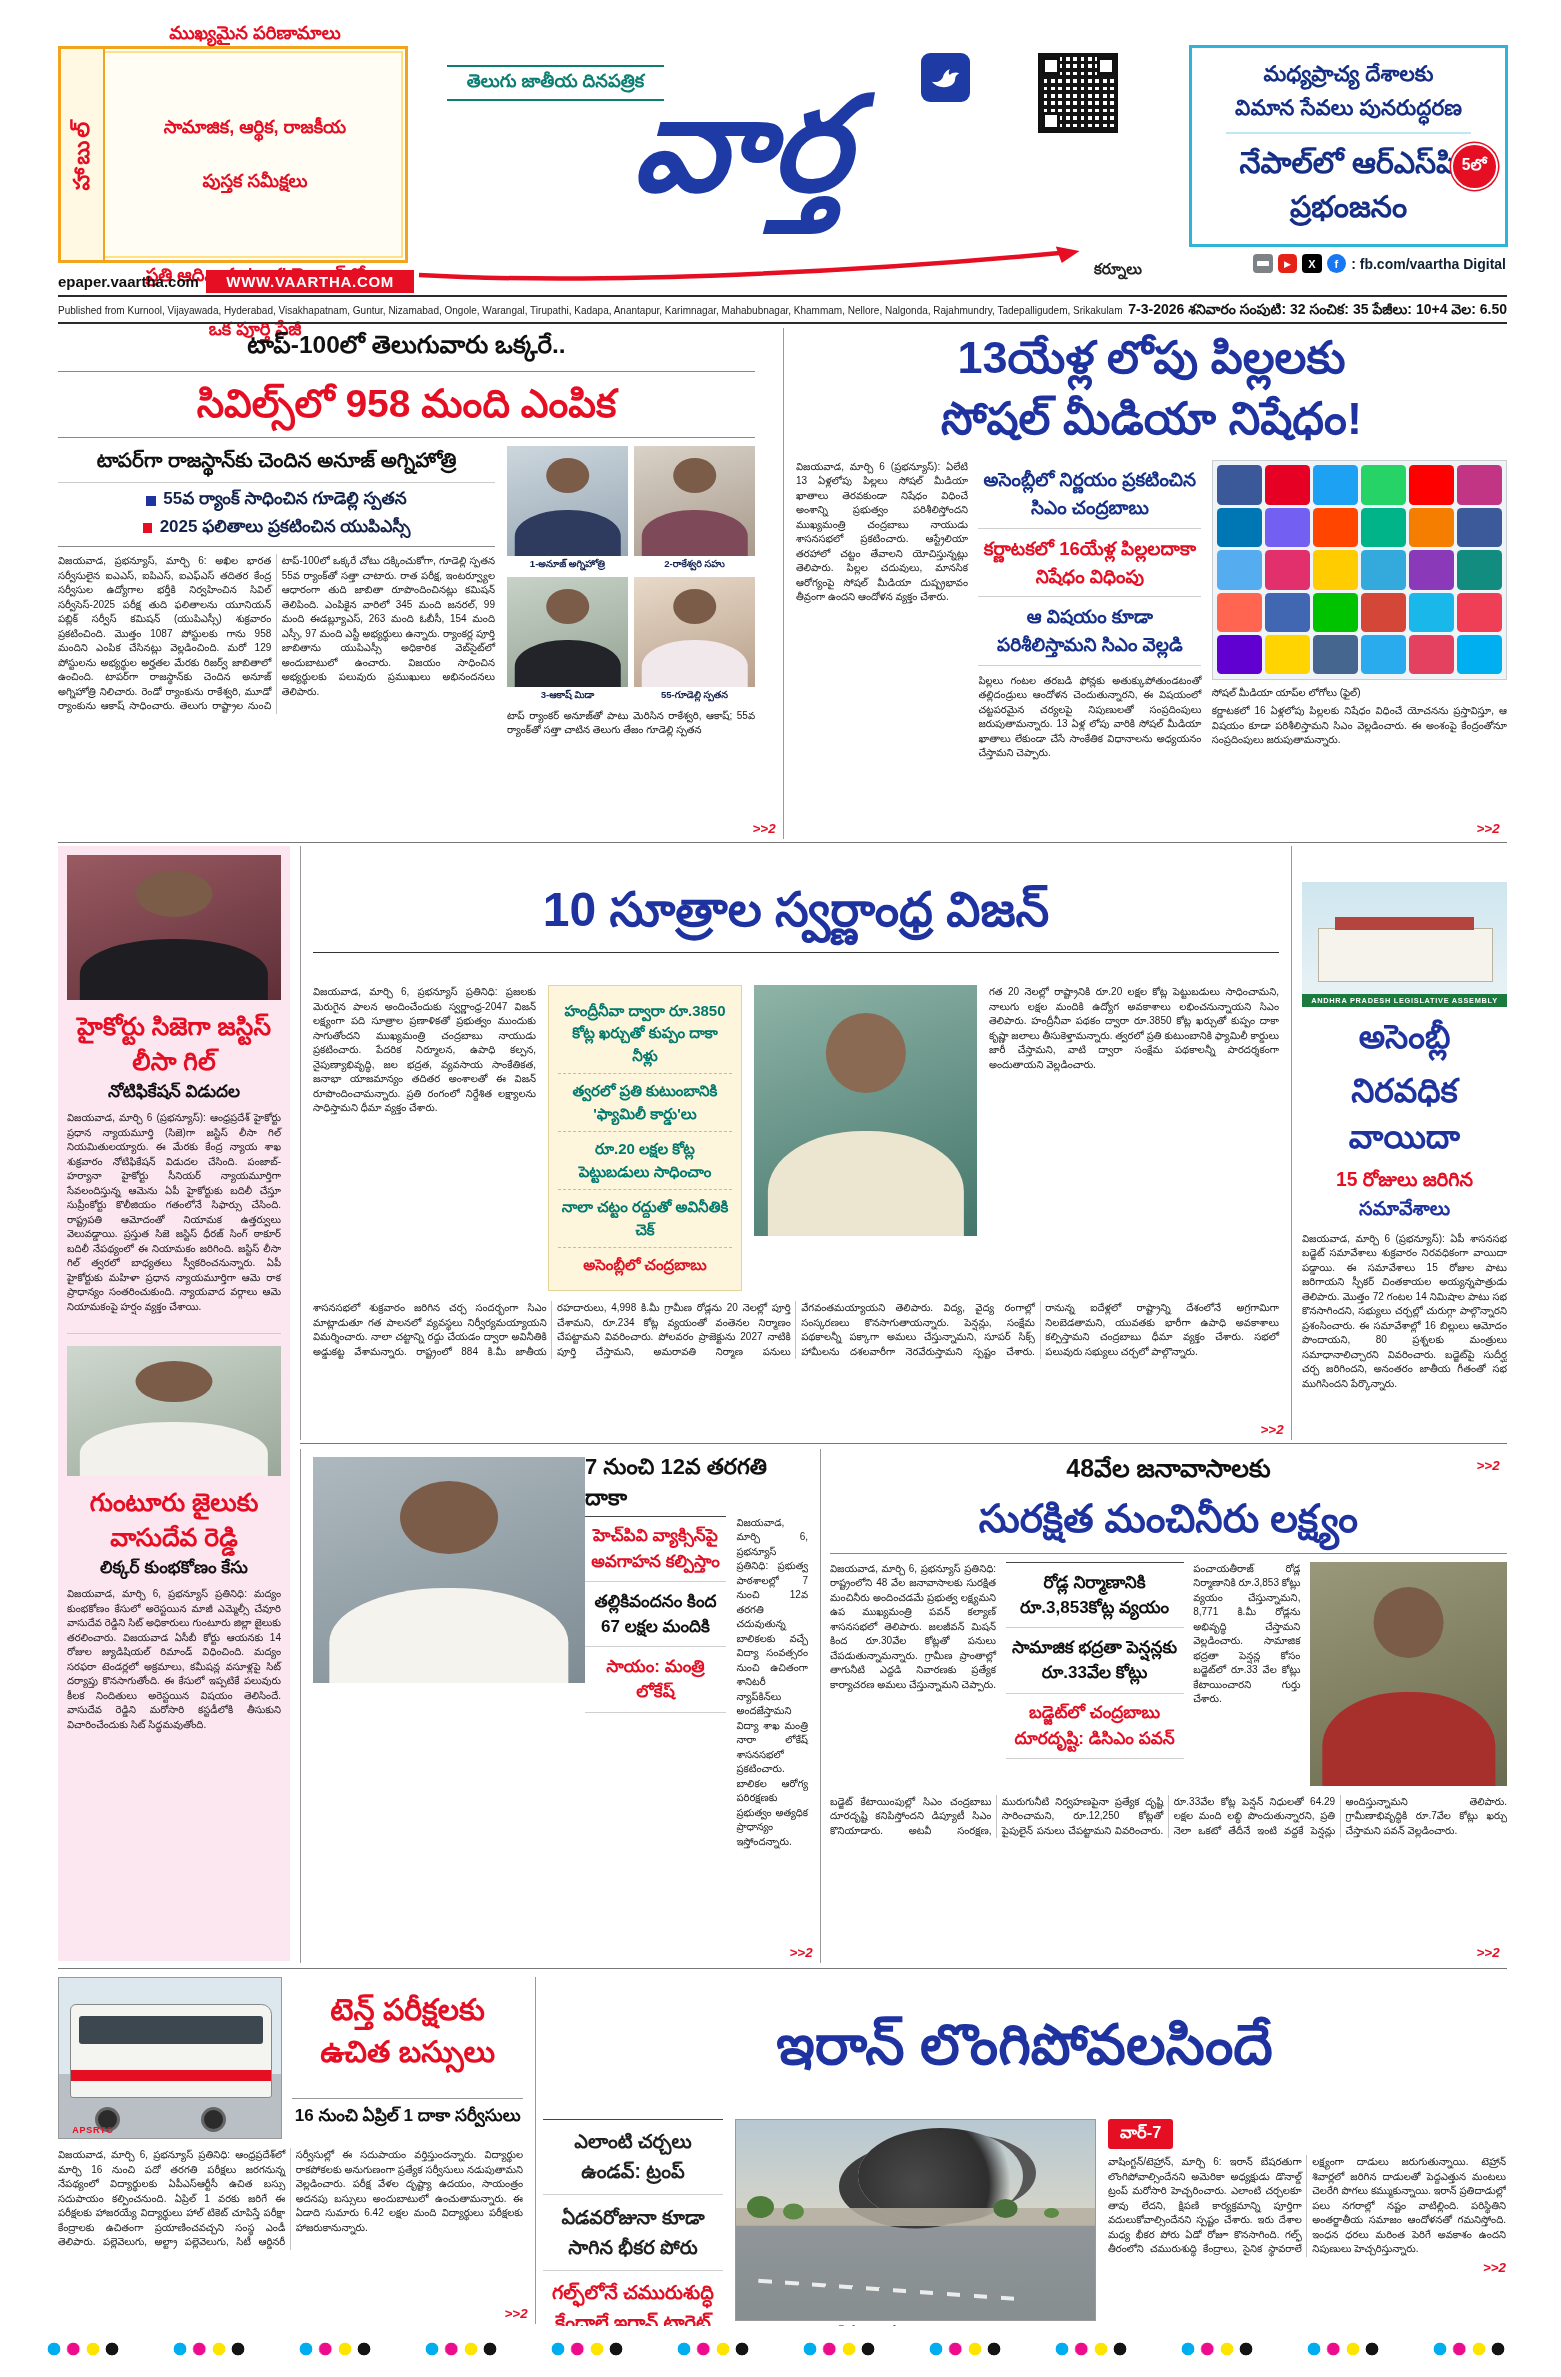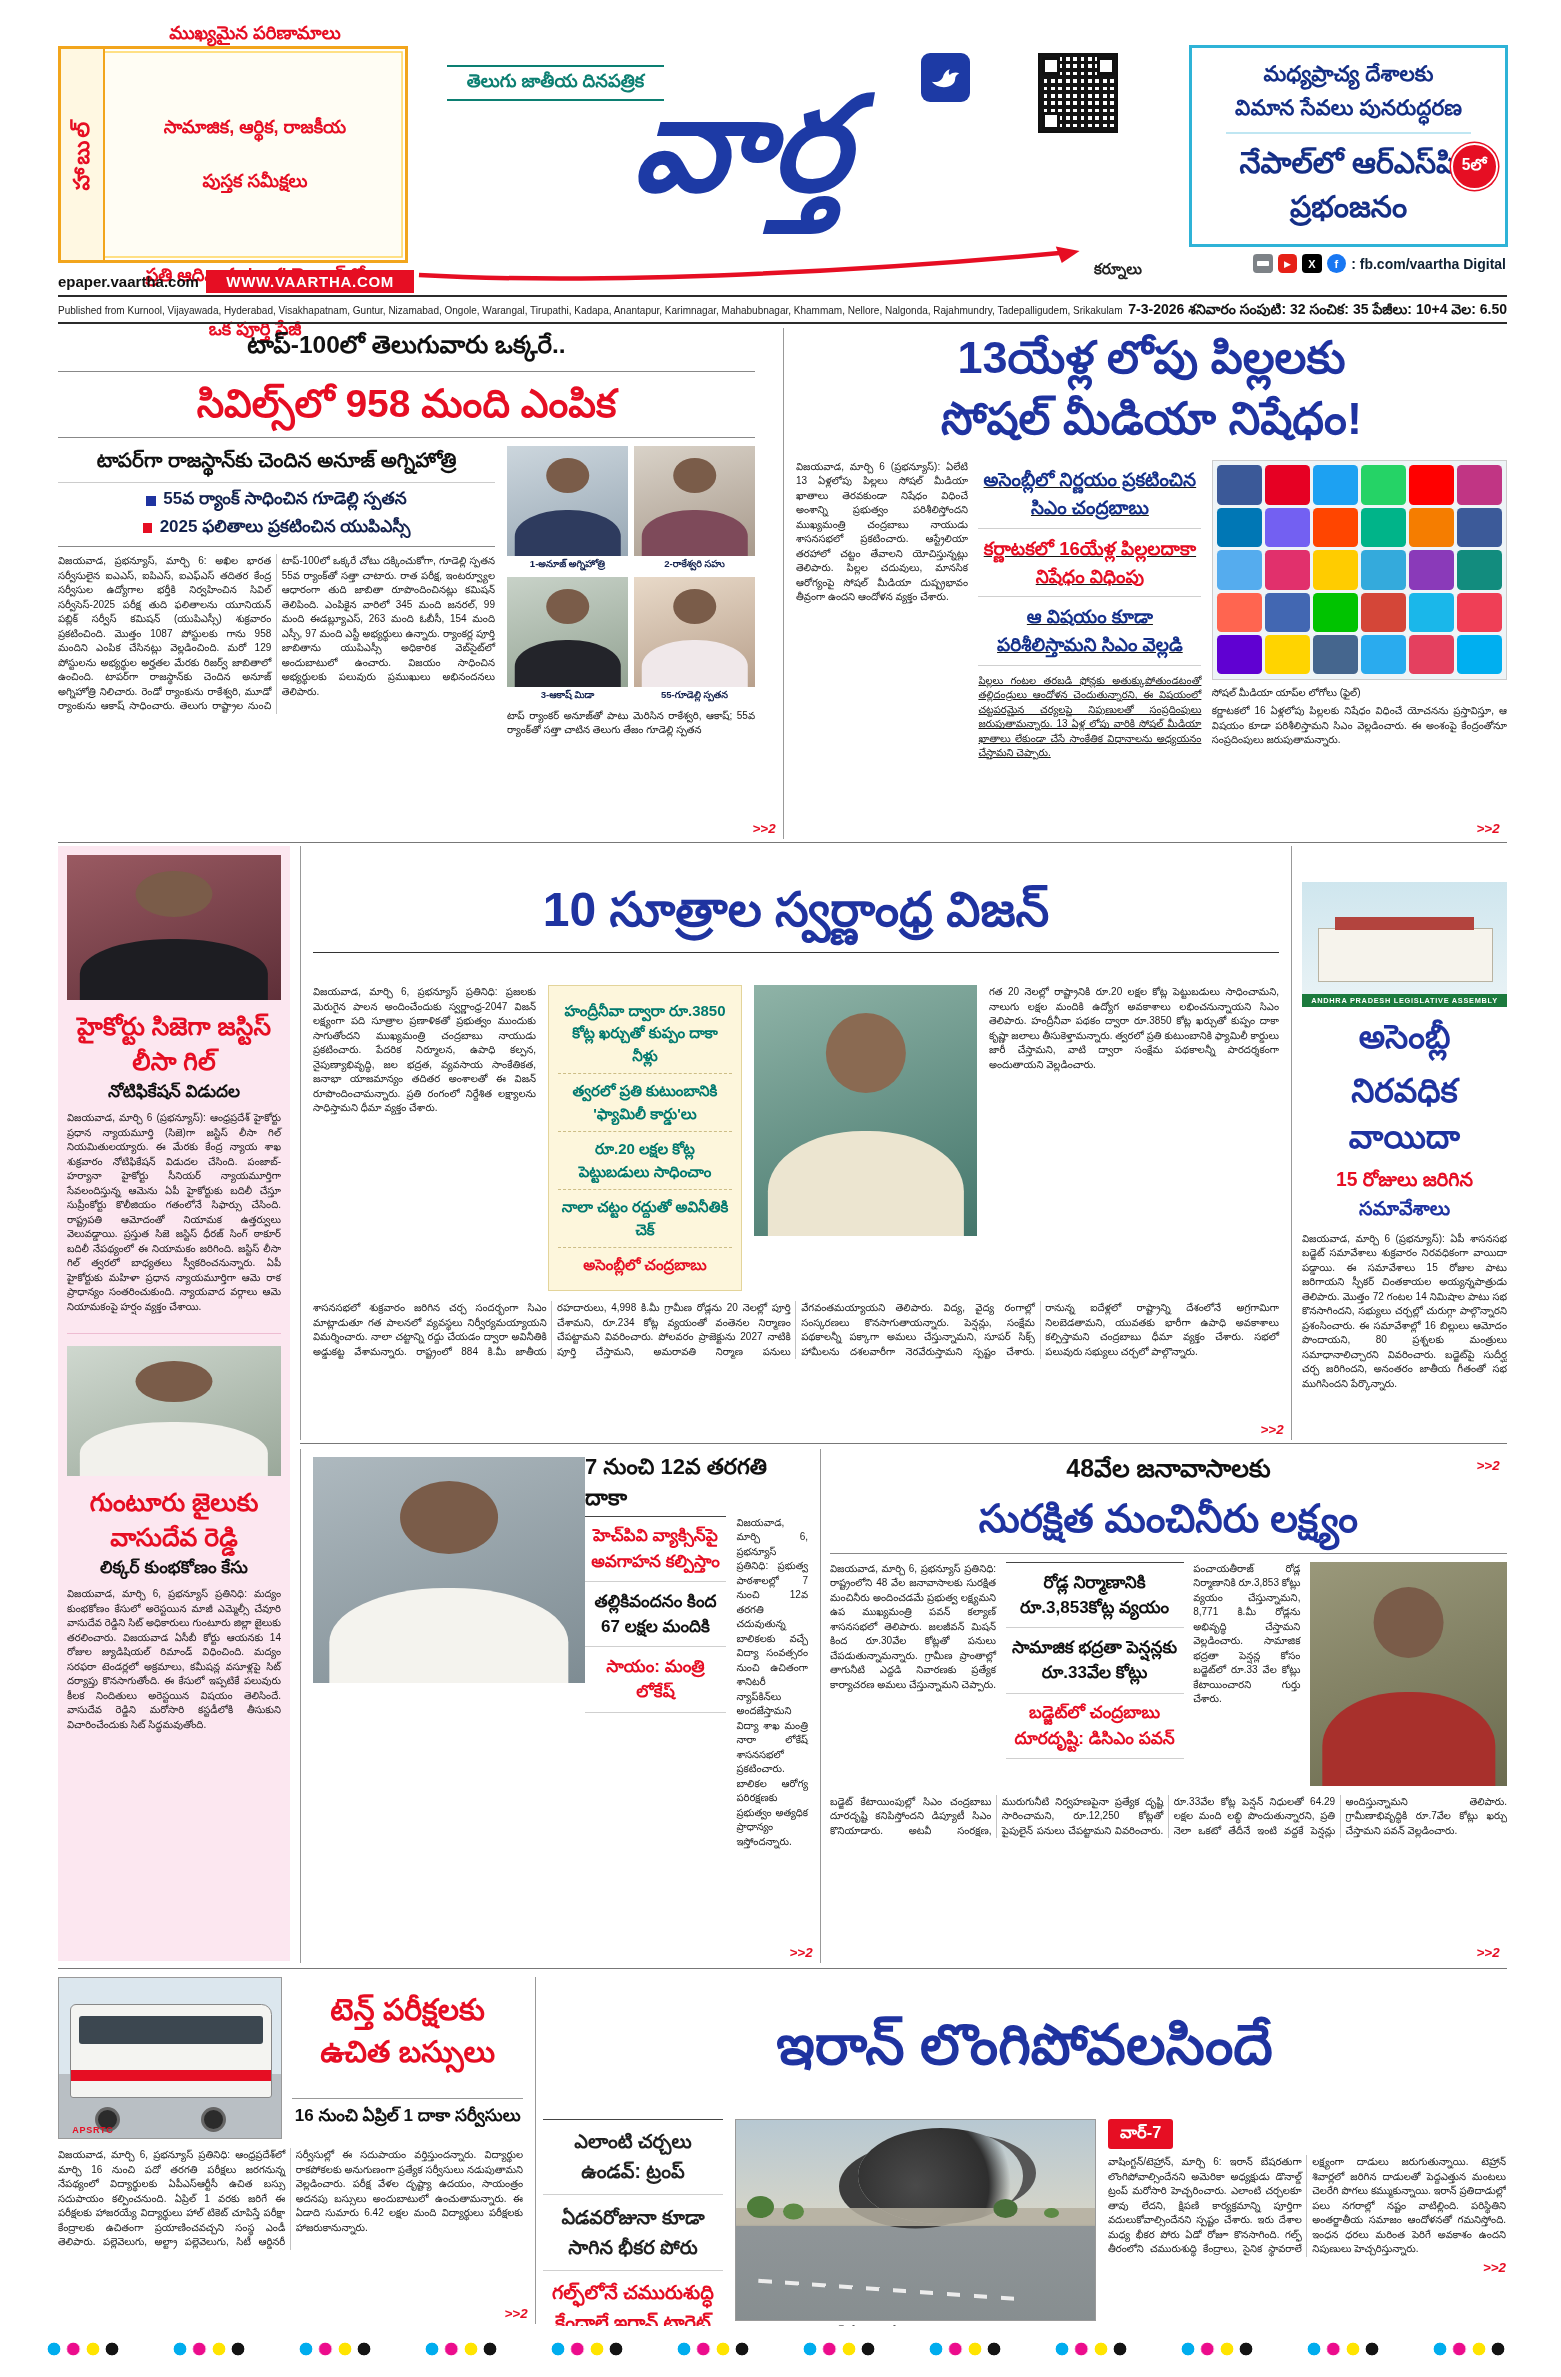--- a/index.html
+++ b/index.html
@@ -80,21 +80,21 @@
   .sq.r{background:var(--red);}
   .civ-right{width:248px;display:flex;flex-direction:column;}
   .mugs{display:grid;grid-template-columns:1fr 1fr;gap:4.5px 6px;}
   .mug .photo{height:110px;}
   .cap{font-size:10px;line-height:1.4;color:#111;margin-top:6px;text-align:justify;}
 
   .socialban{position:absolute;left:796px;top:328px;width:711px;height:511px;overflow:hidden;}
   .h-blue-xl{text-align:center;color:var(--blue);font-size:45px;line-height:1.35;font-weight:bold;}
   .sb-flex{display:flex;gap:10.4px;margin-top:10.4px;}
   .sb-col1{width:172px;flex:none;}
-  .sb-mid{width:223px;flex:none;text-align:center;text-decoration:underline;}
+  .sb-mid{width:223px;flex:none;text-align:center;}
   .sb-sub{font-weight:bold;font-size:18.6px;line-height:1.5;padding:6px 3px;border-bottom:0.7px solid #cfcfcf;}
   .sb-sub.red{color:var(--red);} .sb-sub.dark{color:#15308a;}
   .sb-right{flex:1;}
   .collage{display:grid;grid-template-columns:repeat(6,1fr);grid-auto-rows:1fr;gap:3px;height:220px;padding:4.5px;background:#eef4f7;border:0.7px solid #ccc;box-sizing:border-box;}
   .collage b{border-radius:4.5px;display:block;}
 
   
   .pinkcol{position:absolute;left:58px;top:846px;width:232px;height:1115px;background:var(--pink);padding:9px;box-sizing:border-box;overflow:hidden;}
   .h-red-md{color:var(--red);font-size:25px;line-height:1.4;font-weight:bold;text-align:center;margin:9px 0 3px;}
   .sub-bold{font-size:17px;font-weight:bold;text-align:center;color:#111;margin-bottom:6px;}

